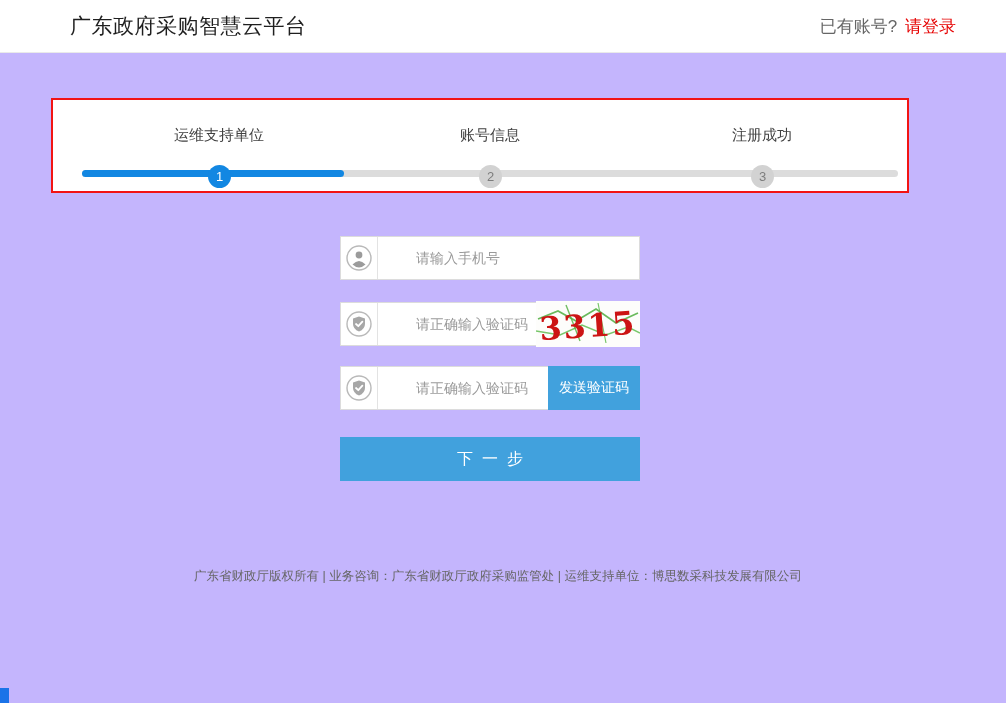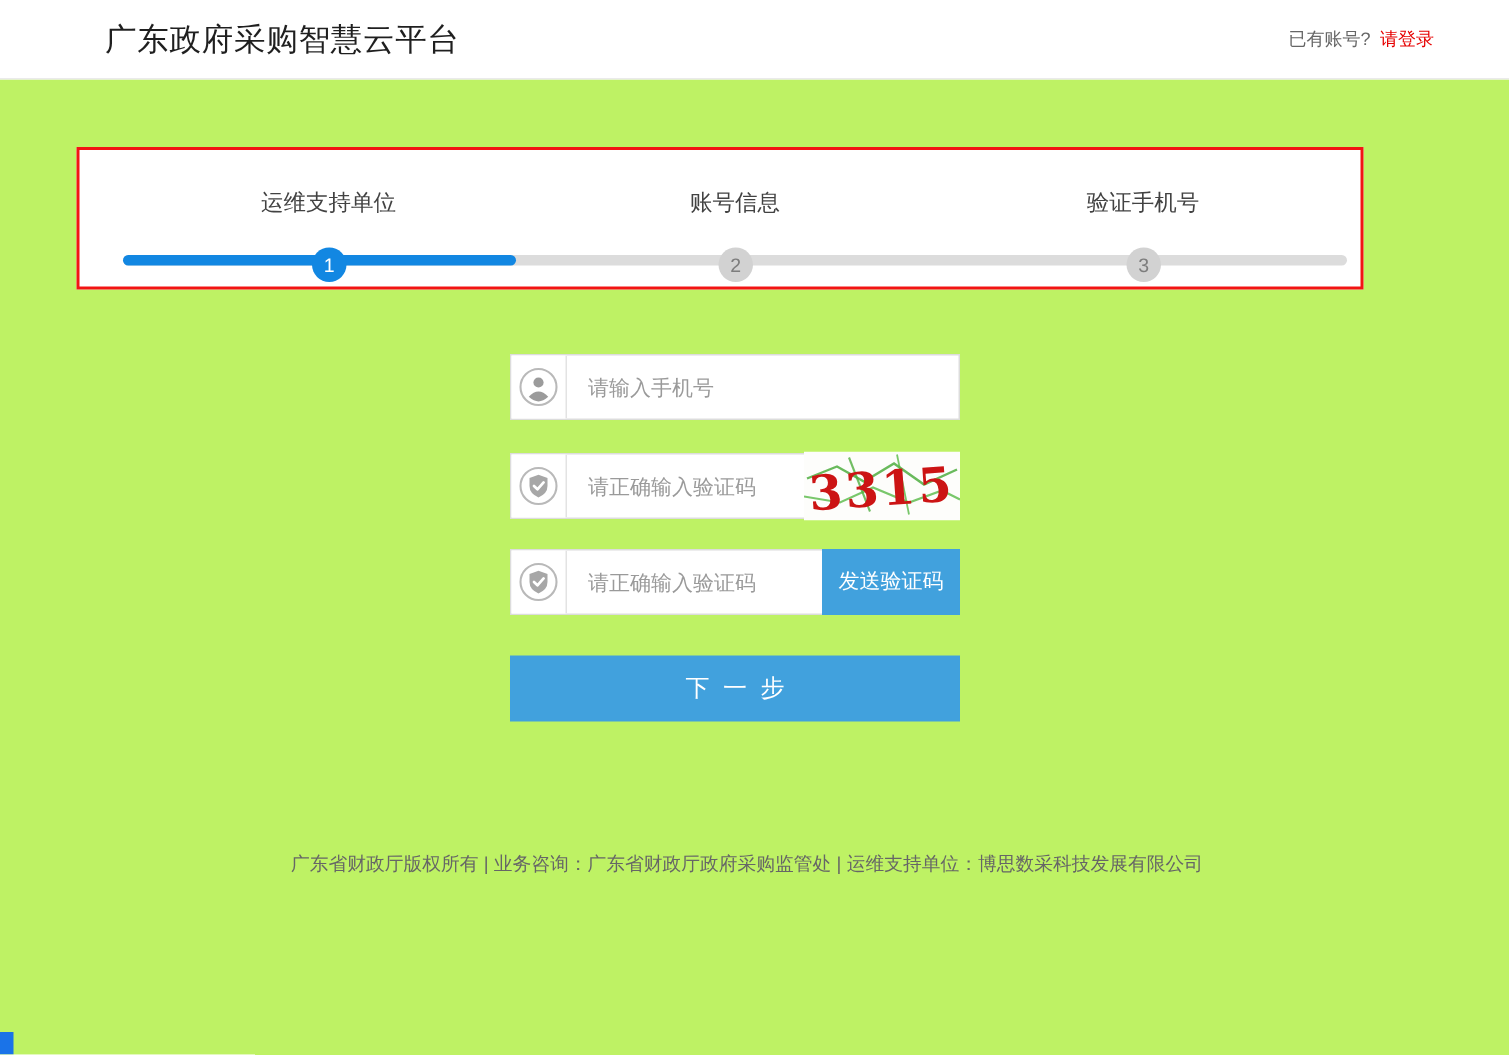--- a/index.html
+++ b/index.html
@@ -1,24 +1,24 @@
 <!DOCTYPE html>
 <html><head>
 <meta charset="utf-8">
 <style>
   * { margin: 0; padding: 0; box-sizing: border-box; }
   html, body { width: 1006px; height: 703px; background: #fff; overflow: hidden;
     font-family: "Liberation Sans", "DejaVu Sans", sans-serif; }
-  .page { position: relative; width: 1006px; height: 703px; background: #bef264; }
+  .page { position: relative; width: 1006px; height: 703px; background: #c4b5fd; }
 
   
   .header { height: 53px; background: #fff; border-bottom: 1px solid #eaeaea;
     display: flex; align-items: center; justify-content: space-between; }
   .header-title { margin-left: 70px; font-size: 21px; color: #1f1f1f; letter-spacing: 0.5px; }
-  .header-right { margin-right: 50px; font-size: 12px; color: #666; }
+  .header-right { margin-right: 50px; font-size: 17px; color: #666; }
   .login-link { color: #e60000; text-decoration: none; cursor: pointer; margin-left: 3px; }
 
   
   .stepper-box { position: relative; margin: 45px 0 0 51px; width: 858px; height: 95px;
     border: 2px solid #f21414; background: #fff; }
   .step-label { position: absolute; top: 26px; transform: translateX(-50%);
     font-size: 15px; color: #424242; white-space: nowrap; }
   .step-label.l1 { left: 166px; }
   .step-label.l2 { left: 437px; }
   .step-label.l3 { left: 709px; }
@@ -29,21 +29,21 @@
   .step-circle { position: absolute; top: 65px; width: 23px; height: 23px; border-radius: 50%;
     display: flex; align-items: center; justify-content: center;
     font-size: 13px; }
   .step-circle.c1 { left: 155px; background: #1287e2; color: #fff; }
   .step-circle.c2 { left: 426px; background: #d2d2d2; color: #7d7d7d; }
   .step-circle.c3 { left: 698px; background: #d2d2d2; color: #7d7d7d; }
 
   
   .form-col { position: relative; margin: 43px 0 0 340px; width: 300px; }
   .field { position: relative; display: flex; align-items: stretch; width: 300px; height: 44px;
-    border: 1px solid #dcdcdc; background: #fff; }
+    border: 1px solid #dcdcdc; background: #fff; gap: 24px; }
   .field + .field-gap22 { margin-top: 22px; }
   .icon-cell { width: 37px; display: flex; align-items: center; justify-content: center;
     border-right: 1px solid #e3e3e3; background: #fff; }
   .field input { flex: 1; border: none; outline: none; padding: 0 10px 0 14px;
     font-size: 14px; color: #333; background: transparent; min-width: 0;
     font-family: "Liberation Sans", "DejaVu Sans", sans-serif; }
   .field input::placeholder { color: #9a9a9a; opacity: 1; }
   .captcha-img { position: absolute; right: -1px; top: -2px; width: 104px; height: 46px; cursor: pointer; }
   .send-btn { position: absolute; right: -1px; top: -1px; width: 92px; height: 44px;
     background: #41a1dd; color: #fff; border: none; font-size: 14px; cursor: pointer;
@@ -68,21 +68,21 @@
     <div class="header-title">广东政府采购智慧云平台</div>
     <div class="header-right">
       <span>已有账号?</span>
       <a class="login-link">请登录</a>
     </div>
   </div>
 
   <div class="stepper-box">
     <div class="step-label l1">运维支持单位</div>
     <div class="step-label l2">账号信息</div>
-    <div class="step-label l3">验证手机号</div>
+    <div class="step-label l3">注册成功</div>
     <div class="track"></div>
     <div class="track-fill"></div>
     <div class="step-circle c1">1</div>
     <div class="step-circle c2">2</div>
     <div class="step-circle c3">3</div>
   </div>
 
   <div class="form-col">
 
     <div class="field">

